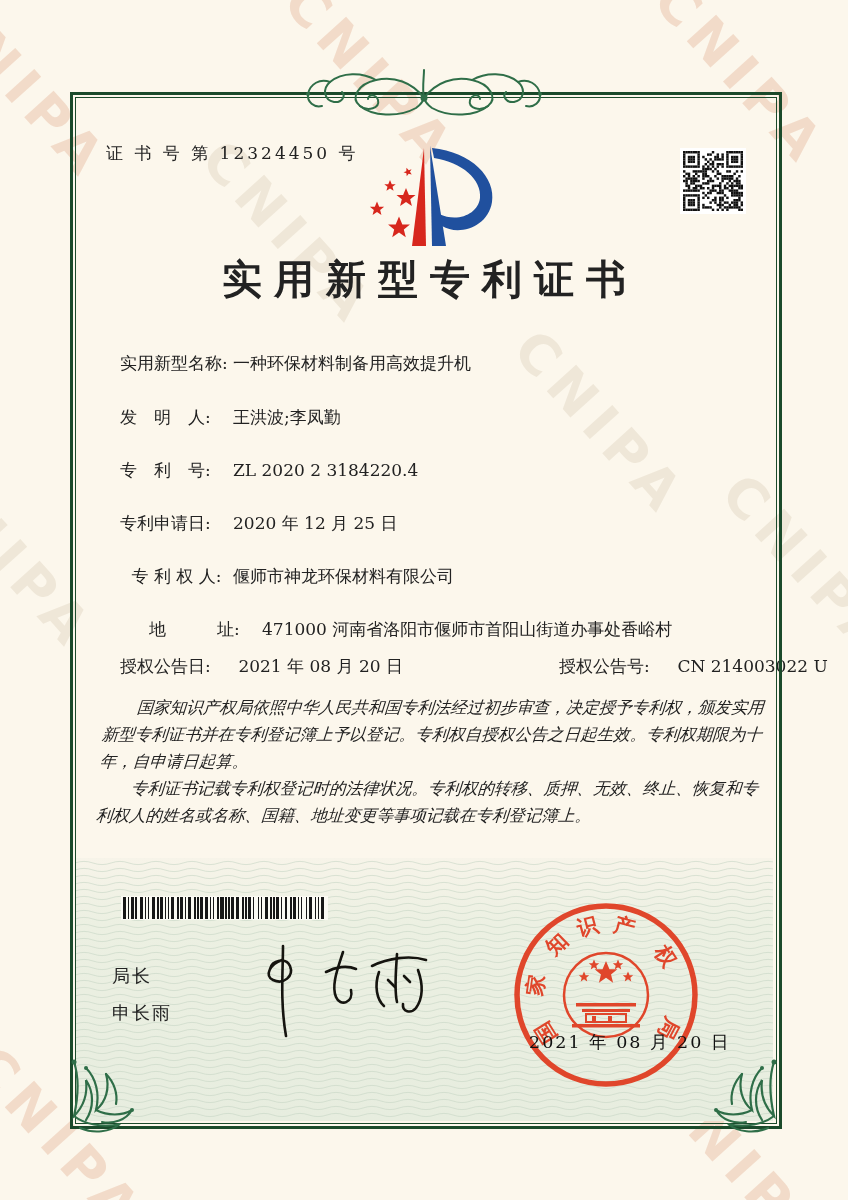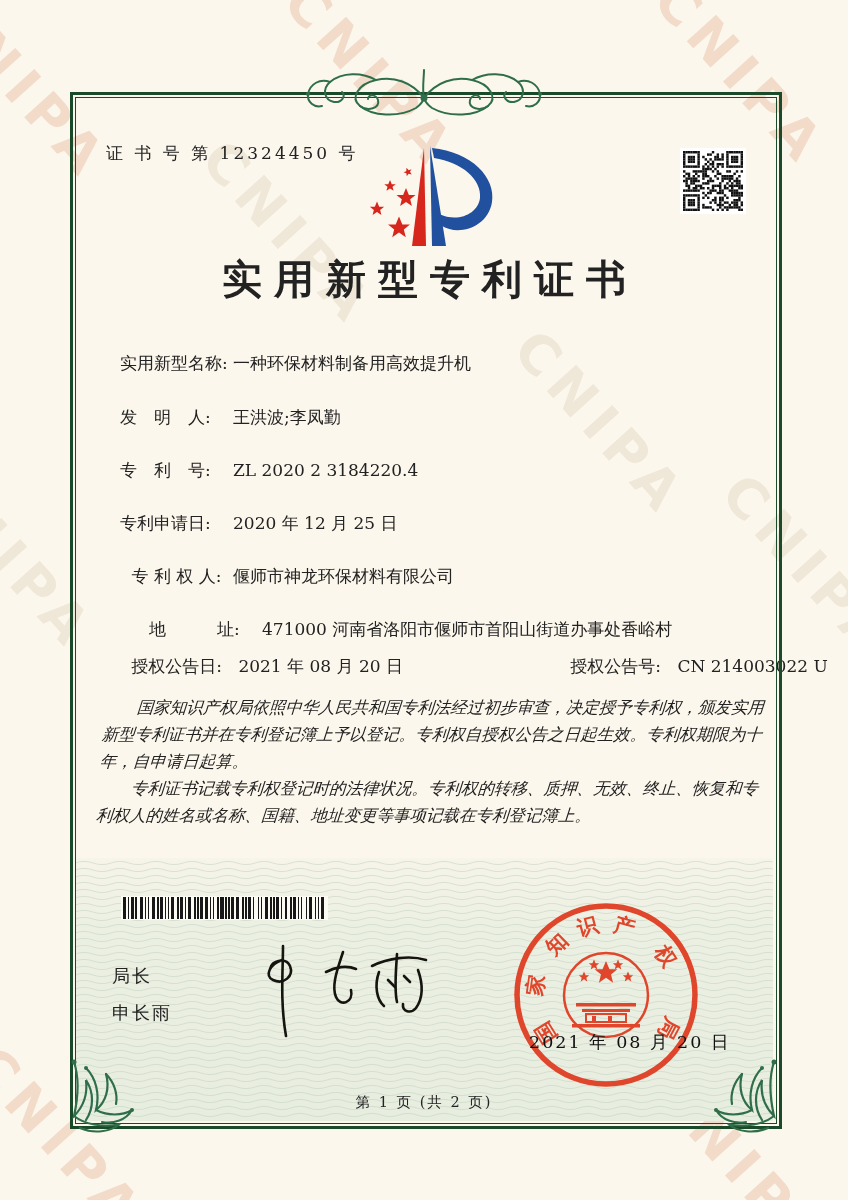--- a/index.html
+++ b/index.html
@@ -520,21 +520,21 @@
 
   <div class="fields" id="fields">
       <div class="field-row" style="top: 352px;"><span class="field-label">实用新型名称:</span><span class="field-value">一种环保材料制备用高效提升机</span></div>
       <div class="field-row" style="top: 406px;"><span class="field-label">发　明　人:</span><span class="field-value">王洪波;李凤勤</span></div>
       <div class="field-row" style="top: 459px;"><span class="field-label">专　利　号:</span><span class="field-value">ZL 2020 2 3184220.4</span></div>
       <div class="field-row" style="top: 512px;"><span class="field-label">专利申请日:</span><span class="field-value">2020 年 12 月 25 日</span></div>
       <div class="field-row" style="top: 565px; text-align: center;"><span class="field-label">专 利 权 人:</span><span class="field-value">偃师市神龙环保材料有限公司</span></div>
       <div class="field-row" style="top: 618px; margin-left: 29px;"><span class="field-label">地　　　址:</span><span class="field-value">471000 河南省洛阳市偃师市首阳山街道办事处香峪村</span></div>
     </div>
 
-  <div class="field-row" style="top:655px;text-align:center;">
+  <div class="field-row" style="top:655px;">
     <span class="field-label">授权公告日:</span>
     <span class="field-value">2021 年 08 月 20 日</span>
     <span class="grant-label2">
       <span class="field-label">授权公告号:</span>
       <span class="field-value">CN 214003022 U</span>
     </span>
   </div>
 
   <div class="paragraphs" id="paragraphs">
       <p>国家知识产权局依照中华人民共和国专利法经过初步审查，决定授予专利权，颁发实用新型专利证书并在专利登记簿上予以登记。专利权自授权公告之日起生效。专利权期限为十年，自申请日起算。</p>
@@ -683,15 +683,14 @@
       <rect x="-30" y="2" width="60" height="3.5"></rect>
       <rect x="-24" y="8" width="48" height="3"></rect>
       <rect x="-20" y="13" width="40" height="8" fill="none" stroke="#e03a1e" stroke-width="2"></rect>
       <rect x="-34" y="23" width="68" height="3.5"></rect>
       <rect x="-14" y="15" width="4" height="6"></rect>
       <rect x="2" y="15" width="4" height="6"></rect>
     </g>
   </svg>
   <div class="seal-date">2021 年 08 月 20 日</div>
 
-  <div class="page-info">第 1 页 (共 2 页)</div>
 
 </div>
 
 </body></html>

